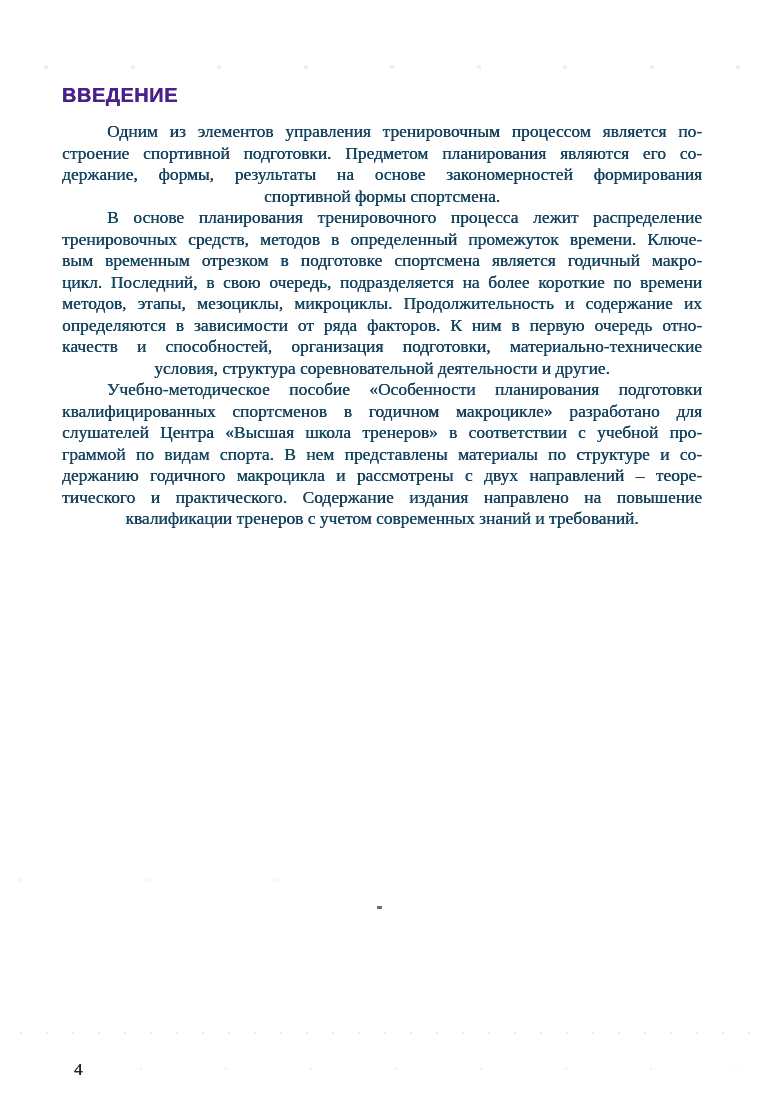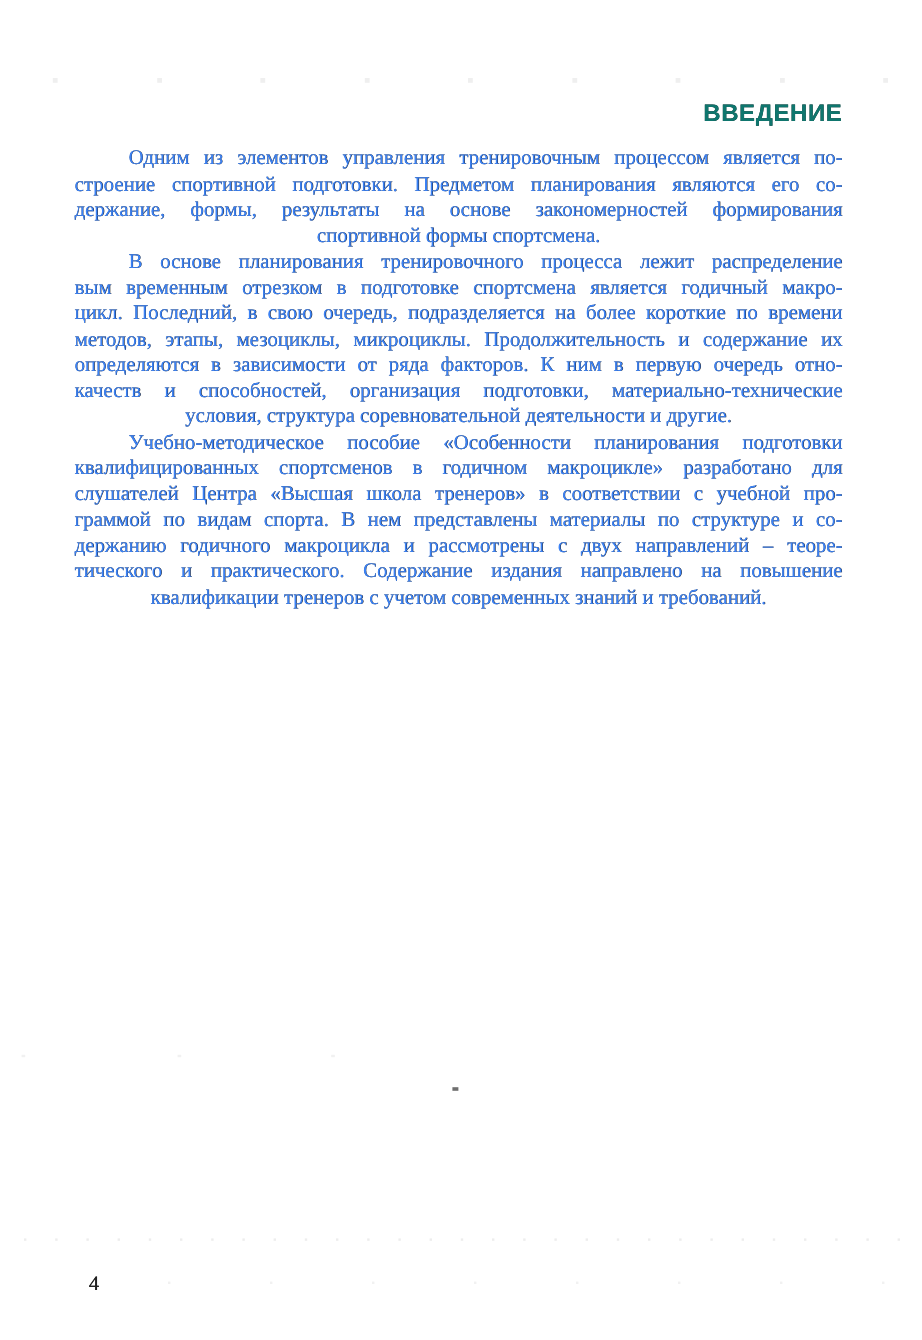--- a/index.html
+++ b/index.html
@@ -13,37 +13,37 @@
     height: 1117px;
     background: #ffffff;
     overflow: hidden;
     font-family: "Liberation Serif", serif;
   }
   .title {
     position: absolute;
     top: 84px;
     left: 62px;
     width: 640px;
-    text-align: right;
+    text-align: left;
     font-family: "Liberation Sans", sans-serif;
     font-weight: bold;
     font-size: 20px;
     letter-spacing: 0.5px;
-    color: #0f766e;
+    color: #4c1d95;
     text-shadow: 0 0 0.4px #161616;
     margin: 0;
   }
   .body-text {
     position: absolute;
     top: 121px;
     left: 62px;
     width: 640px;
     font-size: 17.4px;
     line-height: 21.5px;
-    color: #3b82f6;
+    color: #0c4a6e;
     text-shadow: 0.3px 0 0 #1c1c1c;
   }
   .para { margin: 0; padding: 0; }
   .line {
     height: 21.5px;
     text-align: center;
     white-space: normal;
   }
   .line.jline {
     text-align: justify;
@@ -70,20 +70,21 @@
   <h1 class="title">ВВЕДЕНИЕ</h1>
   <div class="body-text" id="body-text">
       <div class="para">
         <div class="line indent jline">Одним из элементов управления тренировочным процессом является по-</div>
         <div class="line jline">строение спортивной подготовки. Предметом планирования являются его со-</div>
         <div class="line jline">держание, формы, результаты на основе закономерностей формирования</div>
         <div class="line">спортивной формы спортсмена.</div>
       </div>
       <div class="para">
         <div class="line indent jline">В основе планирования тренировочного процесса лежит распределение</div>
+        <div class="line jline">тренировочных средств, методов в определенный промежуток времени. Ключе-</div>
         <div class="line jline">вым временным отрезком в подготовке спортсмена является годичный макро-</div>
         <div class="line jline">цикл. Последний, в свою очередь, подразделяется на более короткие по времени</div>
         <div class="line jline">методов, этапы, мезоциклы, микроциклы. Продолжительность и содержание их</div>
         <div class="line jline">определяются в зависимости от ряда факторов. К ним в первую очередь отно-</div>
         <div class="line jline">качеств и способностей, организация подготовки, материально-технические</div>
         <div class="line">условия, структура соревновательной деятельности и другие.</div>
       </div>
       <div class="para">
         <div class="line indent jline">Учебно-методическое пособие «Особенности планирования подготовки</div>
         <div class="line jline">квалифицированных спортсменов в годичном макроцикле» разработано для</div>

